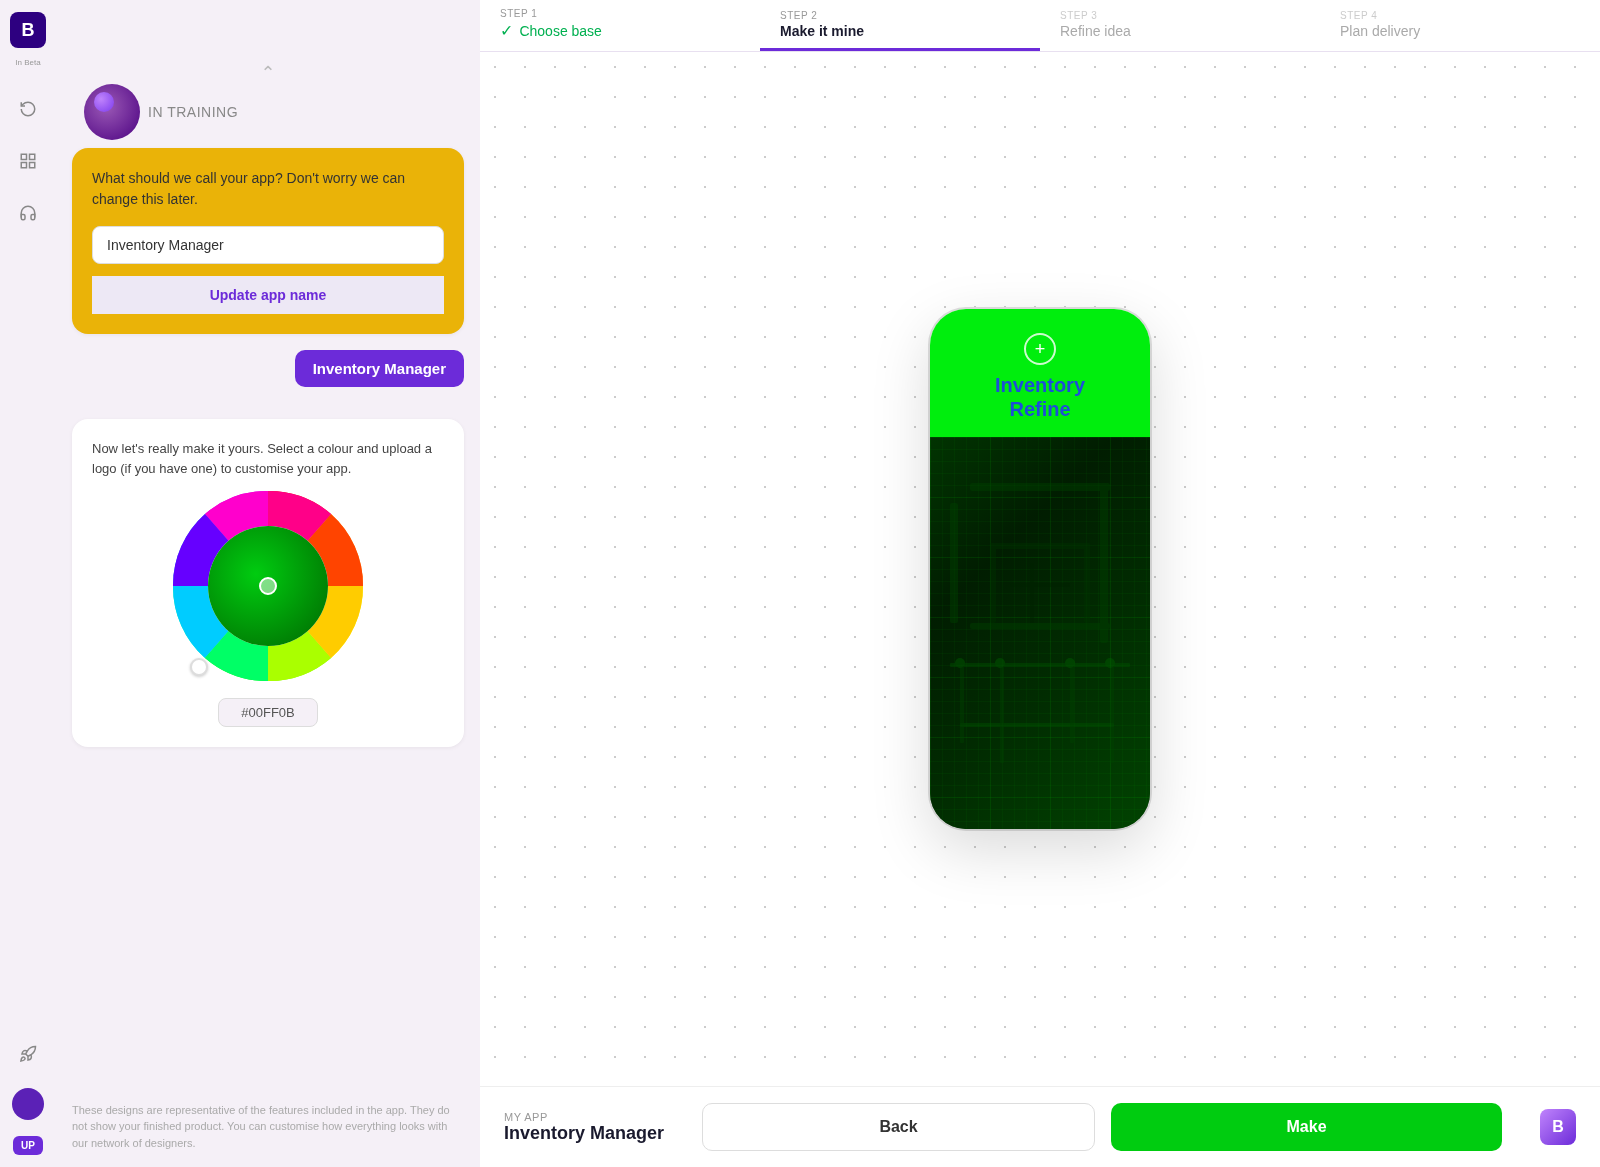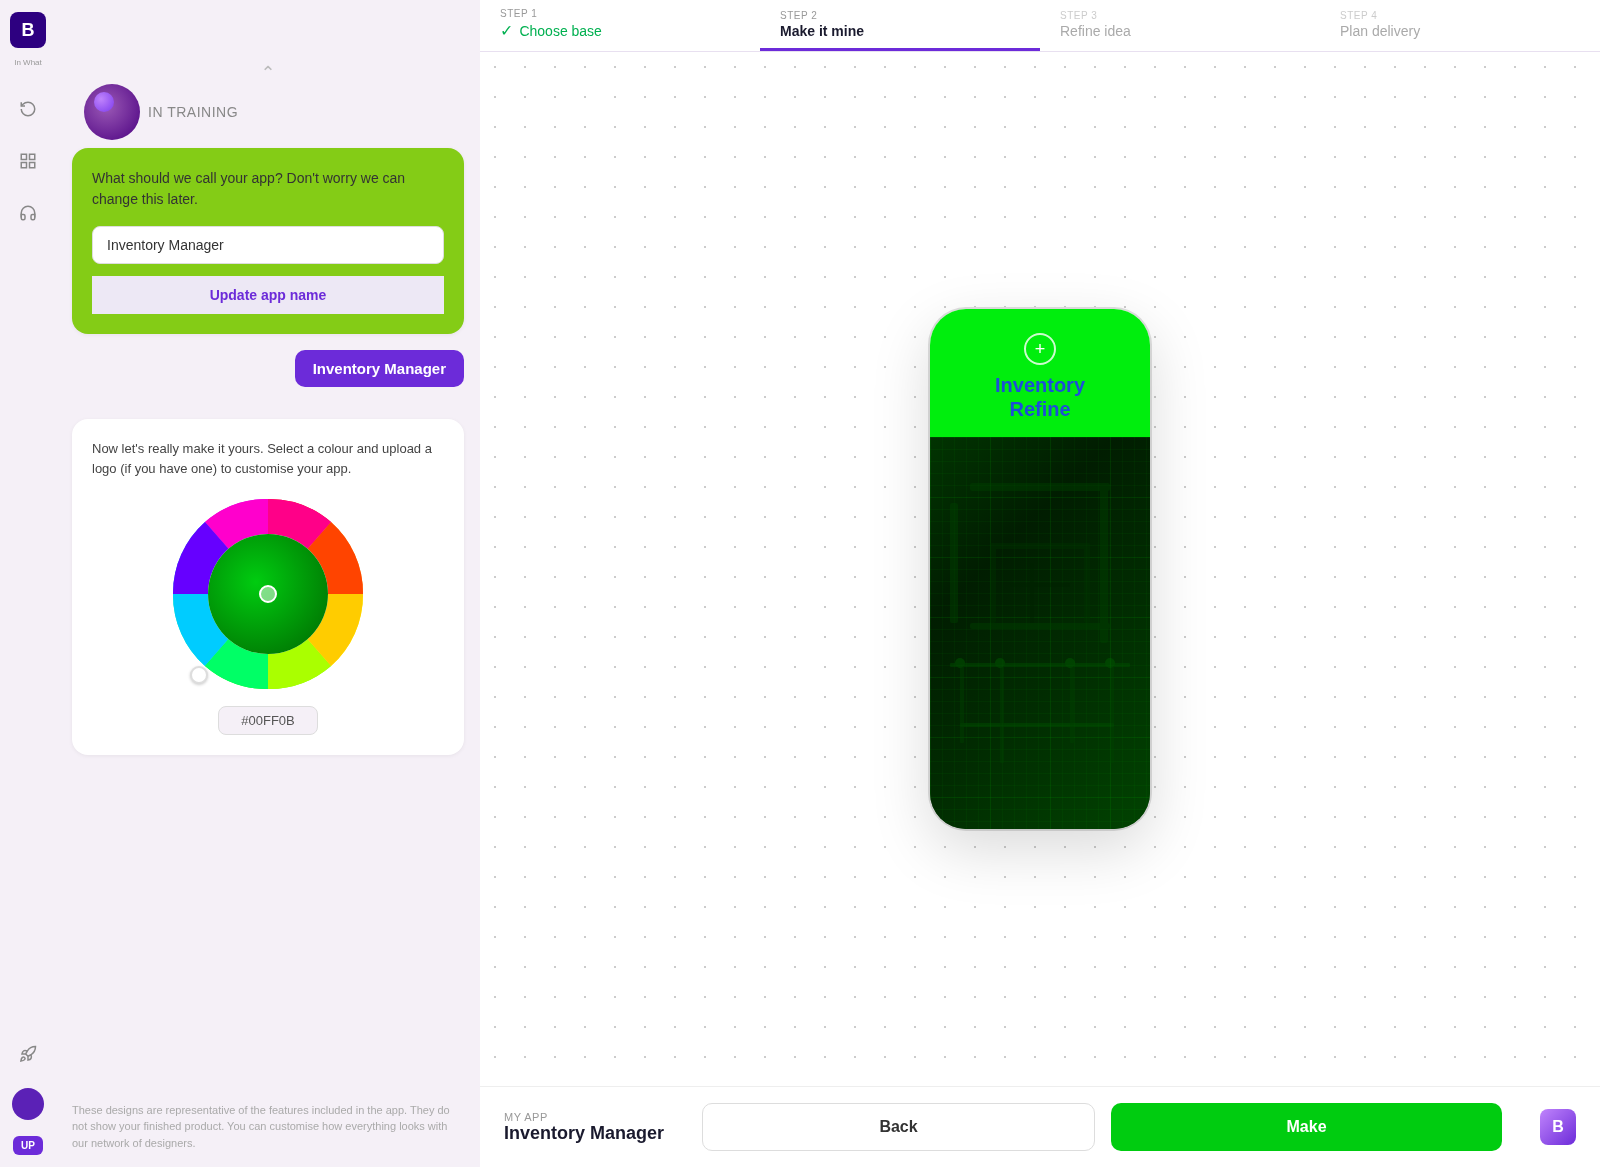--- a/index.html
+++ b/index.html
@@ -146,21 +146,21 @@
       left: 10px;
     }
     .in-training-label {
       font-size: 14px;
       color: #888;
       font-weight: 500;
       letter-spacing: 0.5px;
     }
 
     .card {
-      background: #84cc16;
+      background: #eab308;
       border-radius: 16px;
       padding: 20px;
       margin-bottom: 16px;
       box-shadow: 0 1px 4px rgba(0,0,0,0.06);
     }
     .card-question {
       font-size: 14px;
       color: #333;
       line-height: 1.5;
       margin-bottom: 16px;
@@ -202,21 +202,21 @@
     .colour-card {
       background: white;
       border-radius: 16px;
       padding: 20px;
       box-shadow: 0 1px 4px rgba(0,0,0,0.06);
     }
     .colour-desc {
       font-size: 13px;
       color: #444;
       line-height: 1.5;
-      margin-bottom: 16px;
+      margin-bottom: 8px;
     }
     .tab-row {
       display: flex;
       gap: 16px;
       margin-bottom: 20px;
       border-bottom: 1px solid #eee;
       padding-bottom: 0;
     }
     .tab-item {
       font-size: 14px;
@@ -457,21 +457,21 @@
   </style>
 </head>
 <body>
 
 <div class="main-layout">
 
   <div class="nav-sidebar">
     <div class="nav-logo">
       <span>B</span>
     </div>
-    <div class="nav-logo-beta">In What</div>
+    <div class="nav-logo-beta">In Beta</div>
 
     <div class="nav-icon-btn" title="Undo">
       <svg width="18" height="18" viewBox="0 0 24 24" fill="none" stroke="#888" stroke-width="2">
         <path d="M3 12a9 9 0 1 0 9-9 9.75 9.75 0 0 0-6.74 2.74L3 8"></path>
         <path d="M3 3v5h5"></path>
       </svg>
     </div>
     <div class="nav-icon-btn" title="Grid">
       <svg width="18" height="18" viewBox="0 0 24 24" fill="none" stroke="#888" stroke-width="2">
         <rect x="3" y="3" width="7" height="7"></rect>

